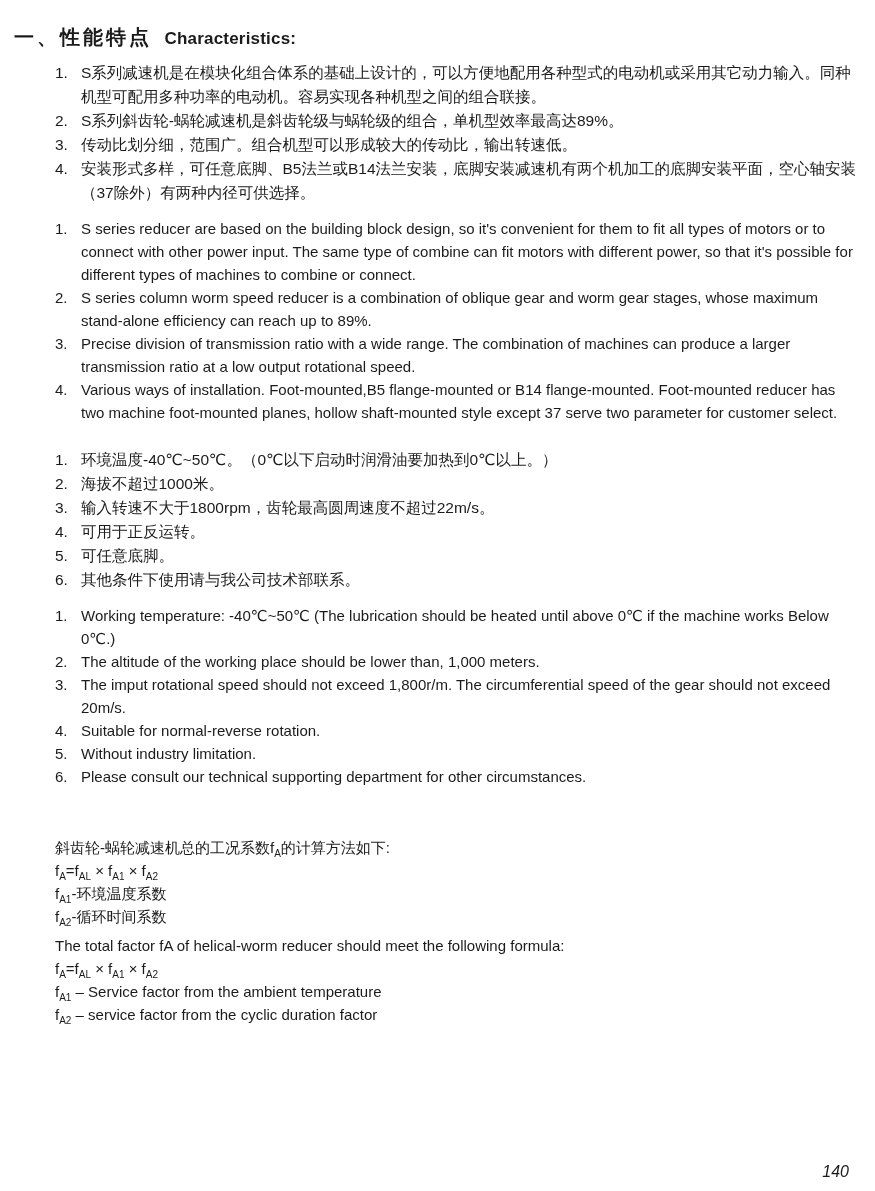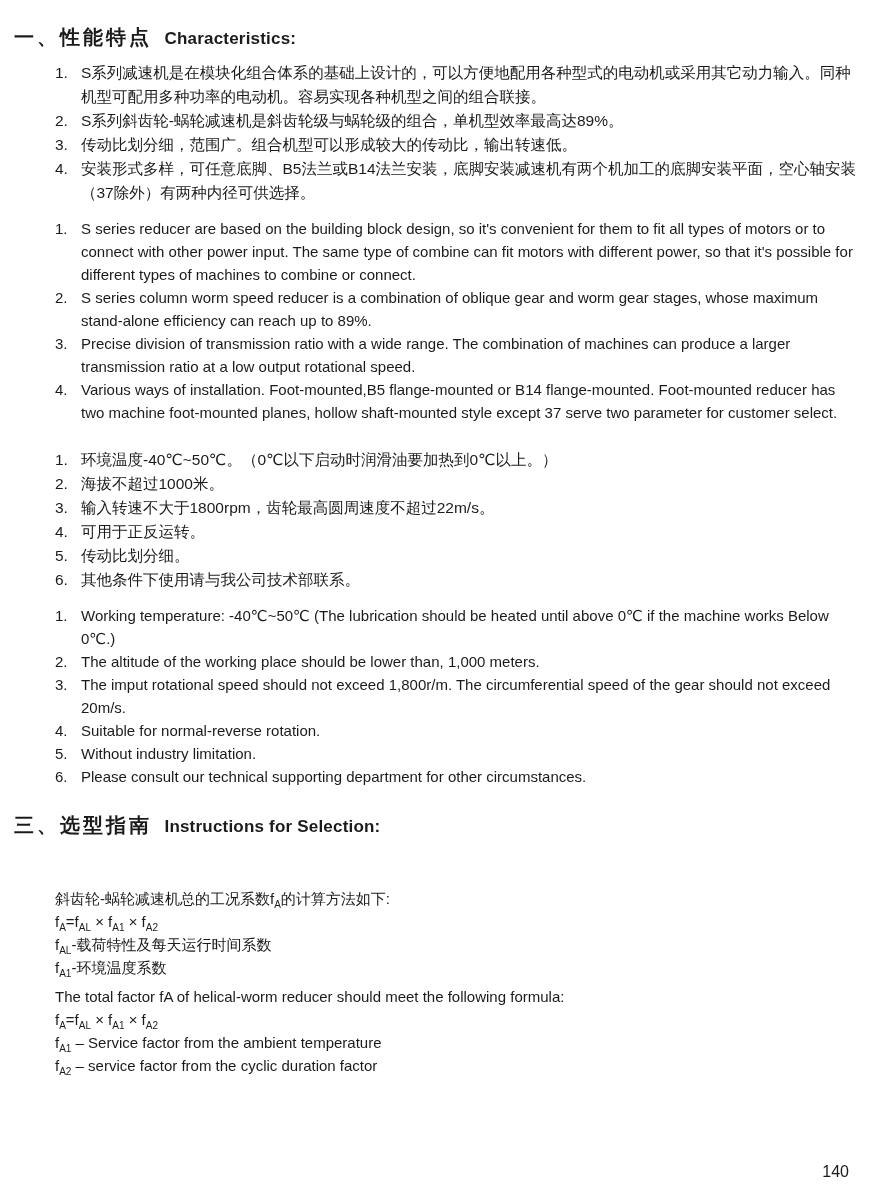--- a/index.html
+++ b/index.html
@@ -22,21 +22,21 @@
   .list.zh .li { font-size: 15.5px; line-height: 24px; }
   .list.en { margin-top: 12px; }
   .list.en .li { font-size: 15px; line-height: 23px; }
   section { margin-top: 0; }
   section + section { margin-top: 24px; }
   .formula-block { margin-left: 41px; font-size: 15px; line-height: 23px; max-width: 802px; margin-top: 48px; }
   .fline sub { font-size: 10px; line-height: 1; }
   .fline.gap-top { margin-top: 6px; }
   .page-number {
     position: absolute; right: 26px; bottom: 10px;
-    font-size: 16px; color: #1b1b1b;
+    font-size: 16px; color: #1b1b1b; font-style: italic;
   }
 </style>
 </head>
 <body>
 
 <div class="page">
 
   <section>
     <div class="sec-heading">
       <span class="h-zh">一、性能特点</span>
@@ -93,21 +93,21 @@
       <div class="li">
         <span class="num">3.</span>
         <span class="txt">输入转速不大于1800rpm，齿轮最高圆周速度不超过22m/s。</span>
       </div>
       <div class="li">
         <span class="num">4.</span>
         <span class="txt">可用于正反运转。</span>
       </div>
       <div class="li">
         <span class="num">5.</span>
-        <span class="txt">传动比划分细。</span>
+        <span class="txt">可任意底脚。</span>
       </div>
       <div class="li">
         <span class="num">6.</span>
         <span class="txt">其他条件下使用请与我公司技术部联系。</span>
       </div>
     </div>
     <div class="list en">
       <div class="li">
         <span class="num">1.</span>
         <span class="txt">Working temperature: -40℃~50℃ (The lubrication should be heated until above 0℃ if the machine works Below 0℃.)</span>
@@ -129,29 +129,25 @@
         <span class="txt">Without industry limitation.</span>
       </div>
       <div class="li">
         <span class="num">6.</span>
         <span class="txt">Please consult our technical supporting department for other circumstances.</span>
       </div>
     </div>
   </section>
 
   <section>
-    <div class="sec-heading">
-      <span class="h-zh">三、选型指南</span>
-      <span class="h-en">Instructions for Selection:</span>
-    </div>
     <div class="formula-block">
       <div class="fline"><span>斜齿轮-蜗轮减速机总的工况系数f</span><sub>A</sub><span>的计算方法如下:</span></div>
       <div class="fline"><span>f</span><sub>A</sub><span>=</span><span>f</span><sub>AL</sub><span> × f</span><sub>A1</sub><span> × f</span><sub>A2</sub></div>
-      <div class="fline"><span>f</span><sub>AL</sub><span>-载荷特性及每天运行时间系数</span></div>
       <div class="fline"><span>f</span><sub>A1</sub><span>-环境温度系数</span></div>
+      <div class="fline"><span>f</span><sub>A2</sub><span>-循环时间系数</span></div>
       <div class="fline gap-top"><span>The total factor fA of helical-worm reducer should meet the following formula:</span></div>
       <div class="fline"><span>f</span><sub>A</sub><span>=f</span><sub>AL</sub><span> × f</span><sub>A1</sub><span> × f</span><sub>A2</sub></div>
       <div class="fline"><span>f</span><sub>A1</sub><span> – Service factor from the ambient temperature</span></div>
       <div class="fline"><span>f</span><sub>A2</sub><span> – service factor from the cyclic duration factor</span></div>
     </div>
   </section>
 
 </div>
 
 <div class="page-number">140</div>

